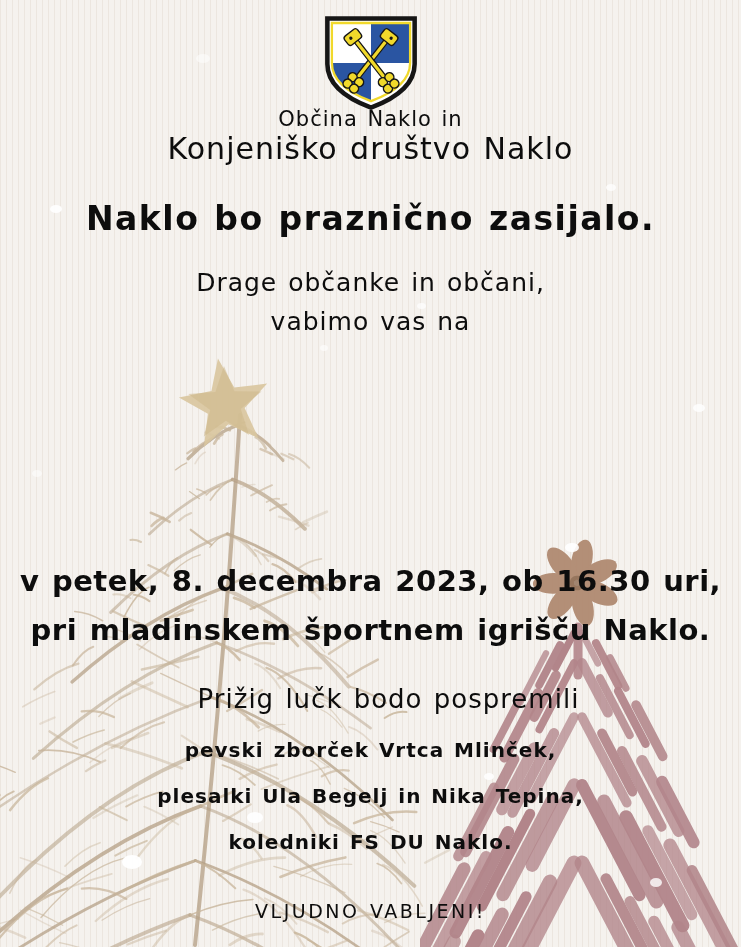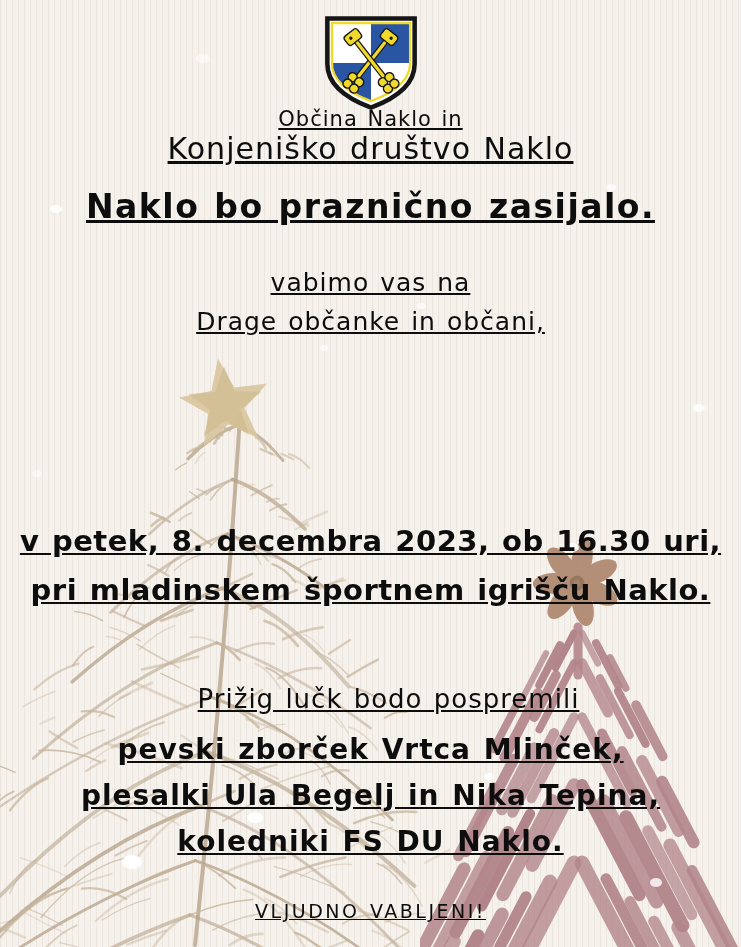--- a/index.html
+++ b/index.html
@@ -8,30 +8,30 @@
     background:repeating-linear-gradient(90deg,
       var(--stripe,#ece6df) 0px, var(--stripe,#ece6df) 1px,
       var(--background,#f5f2ee) 1px, var(--background,#f5f2ee) 6px);
     font-family:"DejaVu Sans","Liberation Sans",sans-serif;
     color:var(--text,#0d0d0d);
   }
   .deco{position:absolute;z-index:1;pointer-events:none;}
   .dots{position:absolute;inset:0;z-index:2;pointer-events:none;}
   .dot{position:absolute;background:var(--snow,#fff);border-radius:50%;}
   .txt{position:absolute;left:0;width:100%;text-align:center;z-index:5;
-       letter-spacing:1px;word-spacing:2px;line-height:1.25;text-decoration:underline;}
+       letter-spacing:1px;word-spacing:2px;line-height:1.25;}
   .emblem{position:absolute;left:316px;top:13px;z-index:5;}
   .org{top:104px;font-size:21px;line-height:30px;}
   .org .l2{font-size:30px;}
-  .headline{top:186px;font-size:33px;font-weight:700;letter-spacing:1.5px;text-align:center;}
+  .headline{top:198px;font-size:33px;font-weight:700;letter-spacing:1.5px;text-align:center;}
   .intro{top:263px;font-size:25px;line-height:39px;}
   .title{top:364px;font-size:35px;font-weight:700;line-height:54px;letter-spacing:1.5px;}
-  .when{top:517px;font-size:29px;font-weight:700;line-height:49px;letter-spacing:0.5px;}
+  .when{top:557px;font-size:29px;font-weight:700;line-height:49px;letter-spacing:0.5px;}
   .prog-intro{top:683px;font-size:26px;padding-left:18px;}
-  .prog-items{top:727px;font-size:28px;font-weight:700;line-height:46px;}
+  .prog-items{top:727px;font-size:20px;font-weight:700;line-height:46px;}
   .closing{top:900px;font-size:19px;letter-spacing:2.5px;}
 </style>
 </head>
 <body>
 
 <div class="poster">
 
   <svg class="deco" style="left:-20px;top:400px;" width="470" height="547" viewBox="0 0 470 547">
       <path d="M260,15 Q245,260 215,545" fill="none" stroke="#b39e83" stroke-width="4.00" stroke-linecap="round" opacity="0.75"></path>
       <path d="M258,25 Q233,34 208,58.734613849657876" fill="none" stroke="#b39e83" stroke-width="3.23" stroke-linecap="round" opacity="0.72"></path>
@@ -395,22 +395,22 @@
   </svg>
 
   <div class="txt org">
     <div class="l1">Občina Naklo in</div>
     <div class="l2">Konjeniško društvo Naklo</div>
   </div>
 
   <div class="txt headline">Naklo bo praznično zasijalo.</div>
 
   <div class="txt intro">
+    <div>Drage občanke in občani,</div>
     <div>vabimo vas na</div>
-    <div>Drage občanke in občani,</div>
   </div>
 
 
   <div class="txt when">
     <div>v petek, 8. decembra 2023, ob 16.30 uri,</div>
     <div>pri mladinskem športnem igrišču Naklo.</div>
   </div>
 
   <div class="txt prog-intro">Prižig lučk bodo pospremili</div>
 

